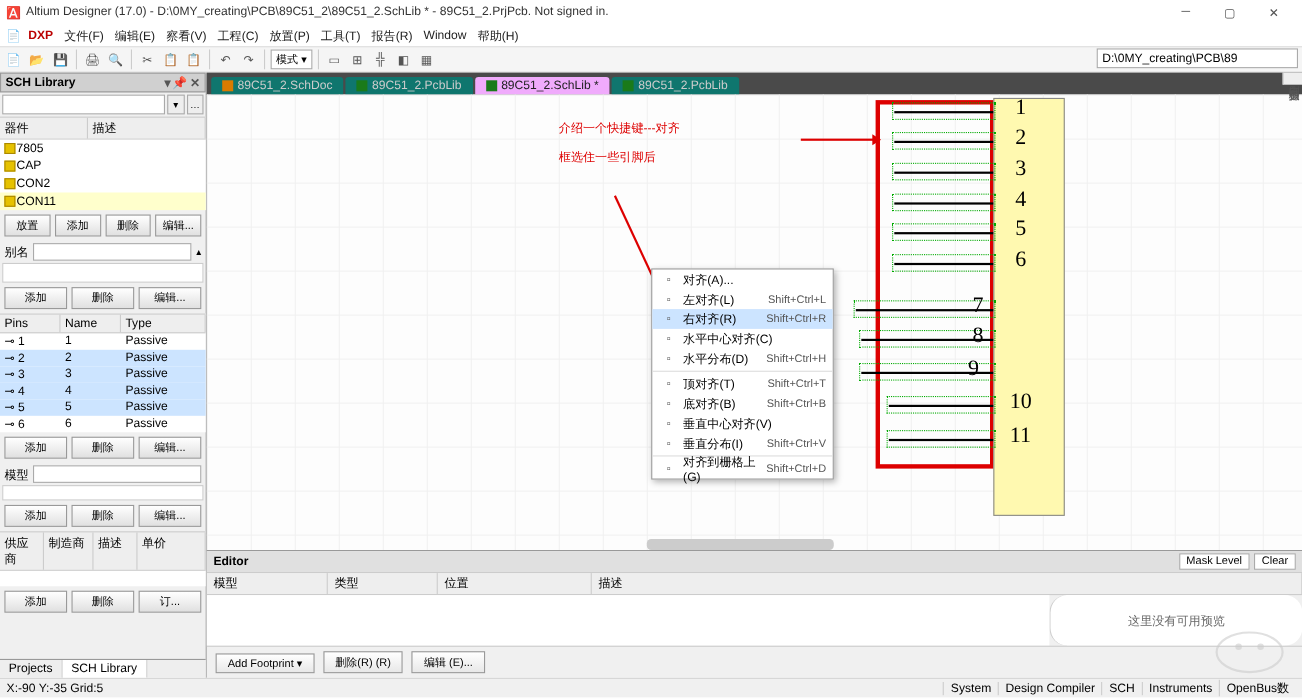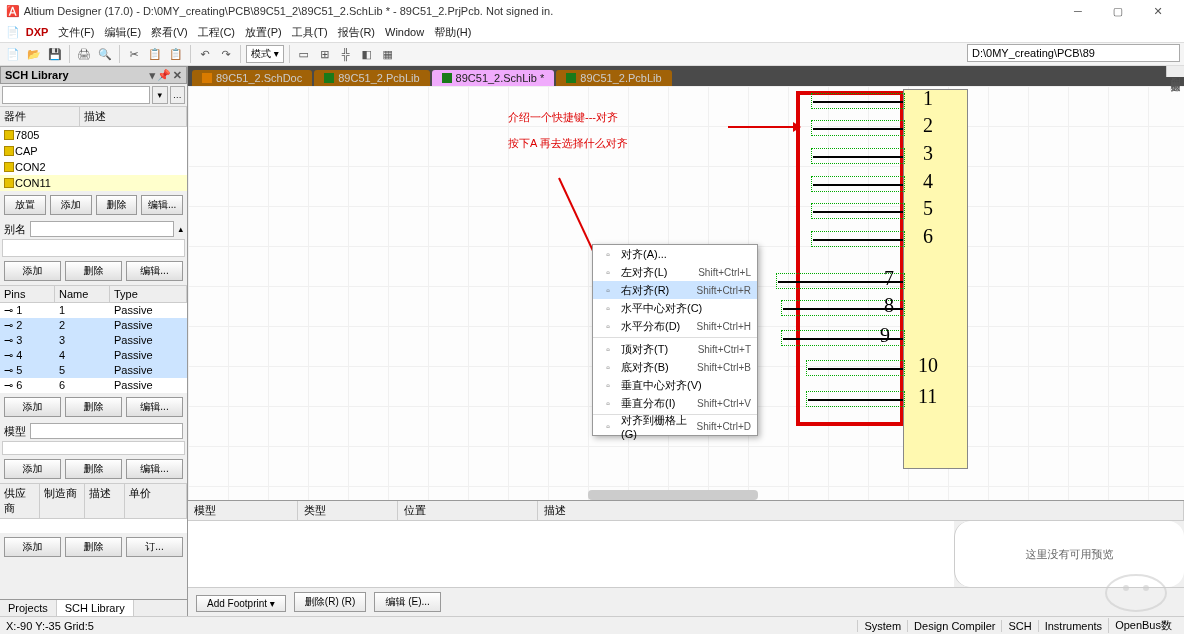--- a/index.html
+++ b/index.html
@@ -38,21 +38,21 @@
 .pins-grid .phdr { display: flex; background: #eee; border-top: 1px solid #ccc; border-bottom: 1px solid #ccc; }
 .pins-grid .phdr .pcol { padding: 2px 4px; border-right: 1px solid #ccc; }
 .pins-grid .prow { display: flex; }
 .pins-grid .prow.psel { background: #cce4ff; }
 .pins-grid .prow .pcell { padding: 1px 4px; }
 .bottom-tabs { display: flex; border-top: 1px solid #999; background: #eee; }
 .bottom-tabs .btab { padding: 2px 8px; border-right: 1px solid #ccc; }
 .bottom-tabs .btab.active { background: #fff; }
 .workspace { flex: 1; display: flex; flex-direction: column; position: relative; }
 .doctabs { height: 20px; background: #4a4a4a; display: flex; align-items: flex-end; padding: 0 4px; }
-.doctabs .dtab { background: #a16207; color: #ccc; padding: 2px 10px; margin-right: 2px; border-radius: 3px 3px 0 0; display: flex; align-items: center; gap: 4px; font-size: 10px; }
+.doctabs .dtab { background: #0f766e; color: #ccc; padding: 2px 10px; margin-right: 2px; border-radius: 3px 3px 0 0; display: flex; align-items: center; gap: 4px; font-size: 10px; }
 .doctabs .dtab.active { background: #f0abfc; color: #222; }
 .doctabs .dtab .dicon { width: 10px; height: 10px; display: inline-block; }
 .canvas { flex: 1; background: #fdfdfd; background-image: linear-gradient(#f0f0f0 1px, transparent 1px), linear-gradient(90deg, #f0f0f0 1px, transparent 1px); background-size: 40px 40px; position: relative; overflow: hidden; }
 .annot { position: absolute; left: 320px; top: 18px; color: #d00; font-size: 18px; line-height: 26px; font-family: SimSun, serif; }
 .arrow1 { position: absolute; left: 540px; top: 40px; width: 70px; height: 2px; background: #d00; }
 .arrow1::after { content:''; position: absolute; right: -8px; top: -4px; border: 5px solid transparent; border-left: 8px solid #d00; }
 .arrow2 { position: absolute; left: 370px; top: 92px; width: 2px; height: 100px; background: #d00; transform: rotate(-25deg); transform-origin: top; }
 .arrow2::after { content:''; position: absolute; bottom: -8px; left: -4px; border: 5px solid transparent; border-top: 8px solid #d00; }
 .redbox { position: absolute; left: 608px; top: 5px; width: 108px; height: 335px; border: 4px solid #d00; }
 .component { position: absolute; left: 715px; top: 3px; width: 65px; height: 380px; background: #fff9b0; border: 1px solid #888; }
@@ -74,21 +74,21 @@
 .editor-cols .ecol { padding: 2px 6px; border-right: 1px solid #ccc; }
 .editor-body { flex: 1; display: flex; }
 .editor-list { flex: 1; background: #fff; }
 .editor-preview { width: 230px; background: #fff; border-left: 1px solid #ccc; display: flex; align-items: center; justify-content: center; color: #666; border-radius: 16px; }
 .editor-footer { display: flex; padding: 4px 8px; gap: 8px; border-top: 1px solid #ccc; align-items: flex-end; }
 .editor-footer button { border: 1px solid #999; background: linear-gradient(#fff,#e8e8e8); padding: 2px 10px; font-size: 10px; }
 .statusbar { height: 18px; display: flex; align-items: center; padding: 0 6px; background: #f0f0f0; border-top: 1px solid #ccc; font-size: 10px; }
 .statusbar .sleft { flex: 1; }
 .statusbar .sitem { padding: 0 6px; border-left: 1px solid #ccc; }
 .right-strip { position: absolute; right: 0; top: 66px; width: 18px; writing-mode: vertical-rl; background: #eee; border-left: 1px solid #ccc; padding: 4px 2px; font-size: 10px; color: #555; }
-.path-field { position: absolute; right: 4px; top: 44px; width: 213px; height: 18px; border: 1px solid #aaa; background: #fff; padding: 0 4px; display: flex; align-items: center; font-size: 10px; overflow: hidden; }
+.path-field { position: absolute; right: 4px; top: 44px; width: 183px; height: 18px; border: 1px solid #aaa; background: #fff; padding: 0 4px; display: flex; align-items: center; font-size: 10px; overflow: hidden; }
 .hscroll { position: absolute; bottom: 0; left: 400px; width: 170px; height: 10px; background: #ccc; border-radius: 4px; }
 .watermark { position: absolute; right: 8px; bottom: 22px; width: 80px; height: 50px; opacity: 0.6; }
 </style>
 </head>
 <body>
 
 <div class="titlebar">
   <span class="icon">🅰️</span>
   <span class="title">Altium Designer (17.0) - D:\0MY_creating\PCB\89C51_2\89C51_2.SchLib * - 89C51_2.PrjPcb. Not signed in.</span>
   <span class="winbtn">─</span>
@@ -286,21 +286,21 @@
           <span>89C51_2.SchLib *</span>
         </div>
         <div class="dtab">
           <span class="dicon" style="background:#1a7a1a"></span>
           <span>89C51_2.PcbLib</span>
         </div>
       </div>
     <div class="canvas">
       <div class="annot">
         <div>介绍一个快捷键---对齐</div>
-        <div>按下A  再去选择什么对齐</div>
+        <div>框选住一些引脚后</div>
       </div>
       <div class="arrow1"></div>
       <div class="arrow2"></div>
       <div class="redbox"></div>
       <div class="component"></div>
       <div id="pins-canvas">
           <div class="pin-line" style="left: 625px; top: 15px; width: 90px;"></div>
           <div class="pin-box" style="left: 623px; top: 7px; width: 94px; height: 16px;"></div>
           <div class="pin-num" style="left: 735px; top: 1px;">1</div>
           <div class="pin-line" style="left: 625px; top: 42px; width: 90px;"></div>
@@ -384,20 +384,25 @@
           <div class="msep"></div>
           <div class="mrow">
             <span class="micon">▫</span>
             <span class="mlbl">对齐到栅格上(G)</span>
             <span class="msc">Shift+Ctrl+D</span>
           </div>
         </div>
       <div class="hscroll"></div>
     </div>
     <div class="editor-panel">
+      <div class="editor-hdr">
+        <span class="etitle">Editor</span>
+        <span class="ebtn">Mask Level</span>
+        <span class="ebtn">Clear</span>
+      </div>
       <div class="editor-cols">
         <div class="ecol" style="width:110px">模型</div>
         <div class="ecol" style="width:100px">类型</div>
         <div class="ecol" style="width:140px">位置</div>
         <div class="ecol" style="flex:1">描述</div>
       </div>
       <div class="editor-body">
         <div class="editor-list"></div>
         <div class="editor-preview">这里没有可用预览</div>
       </div>

